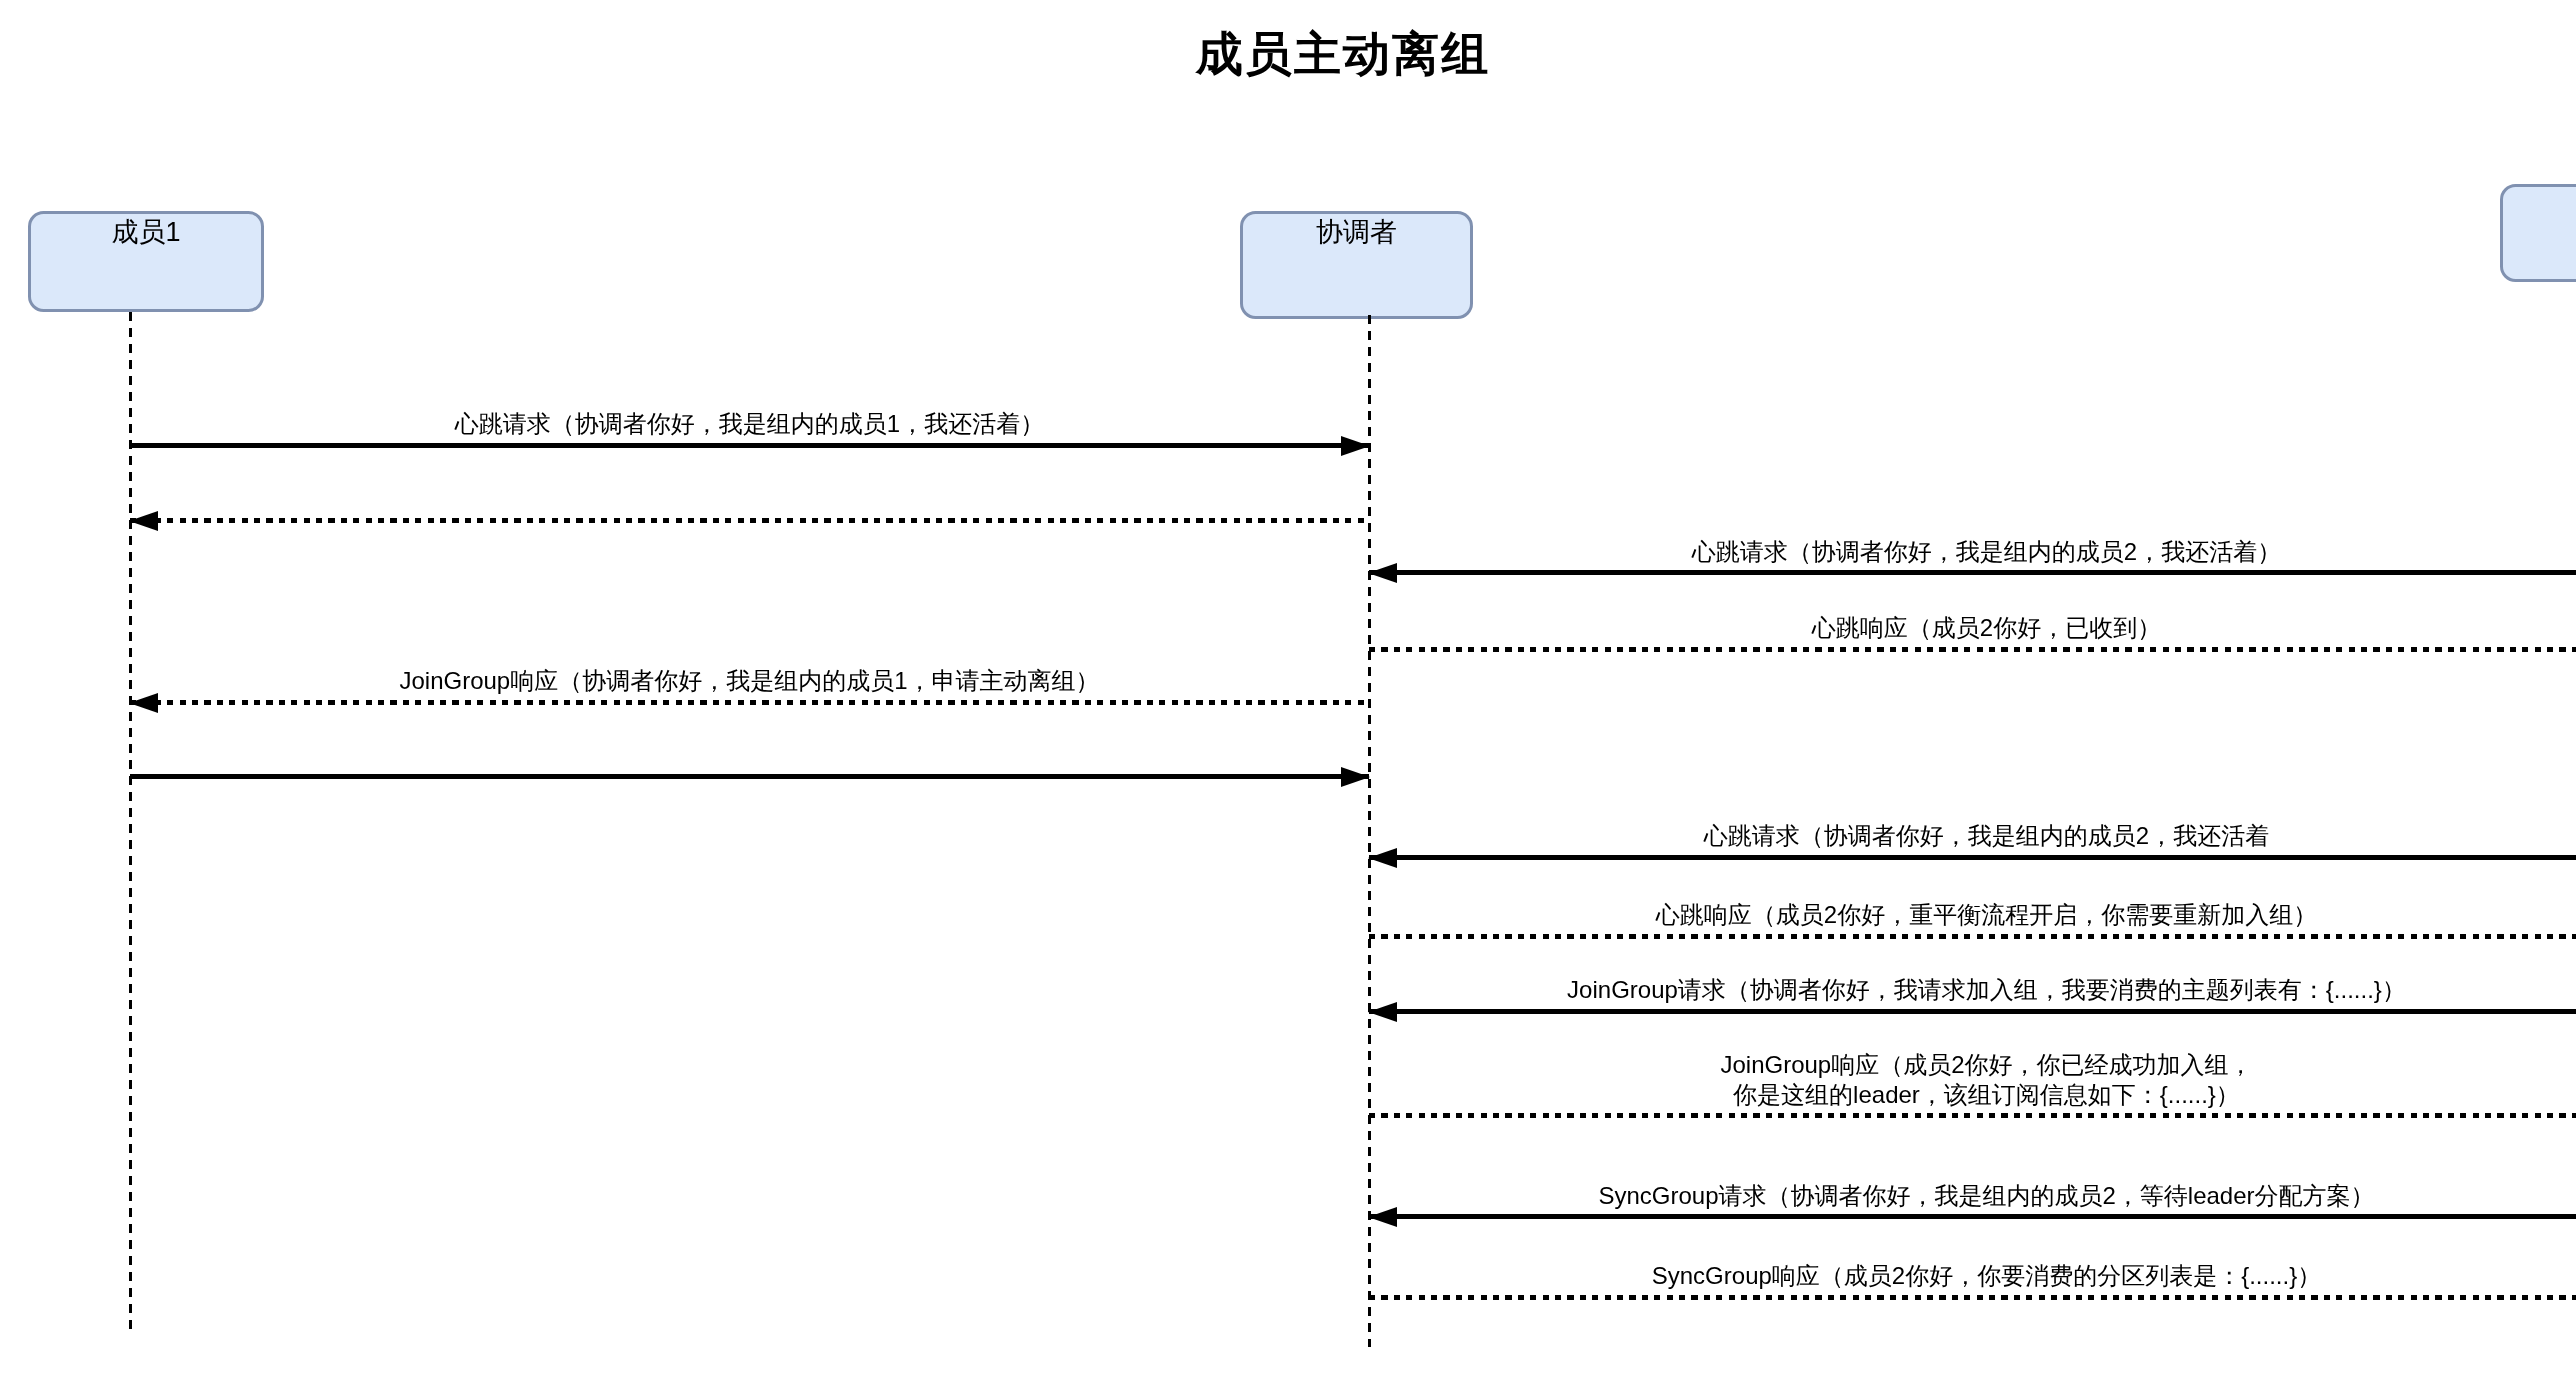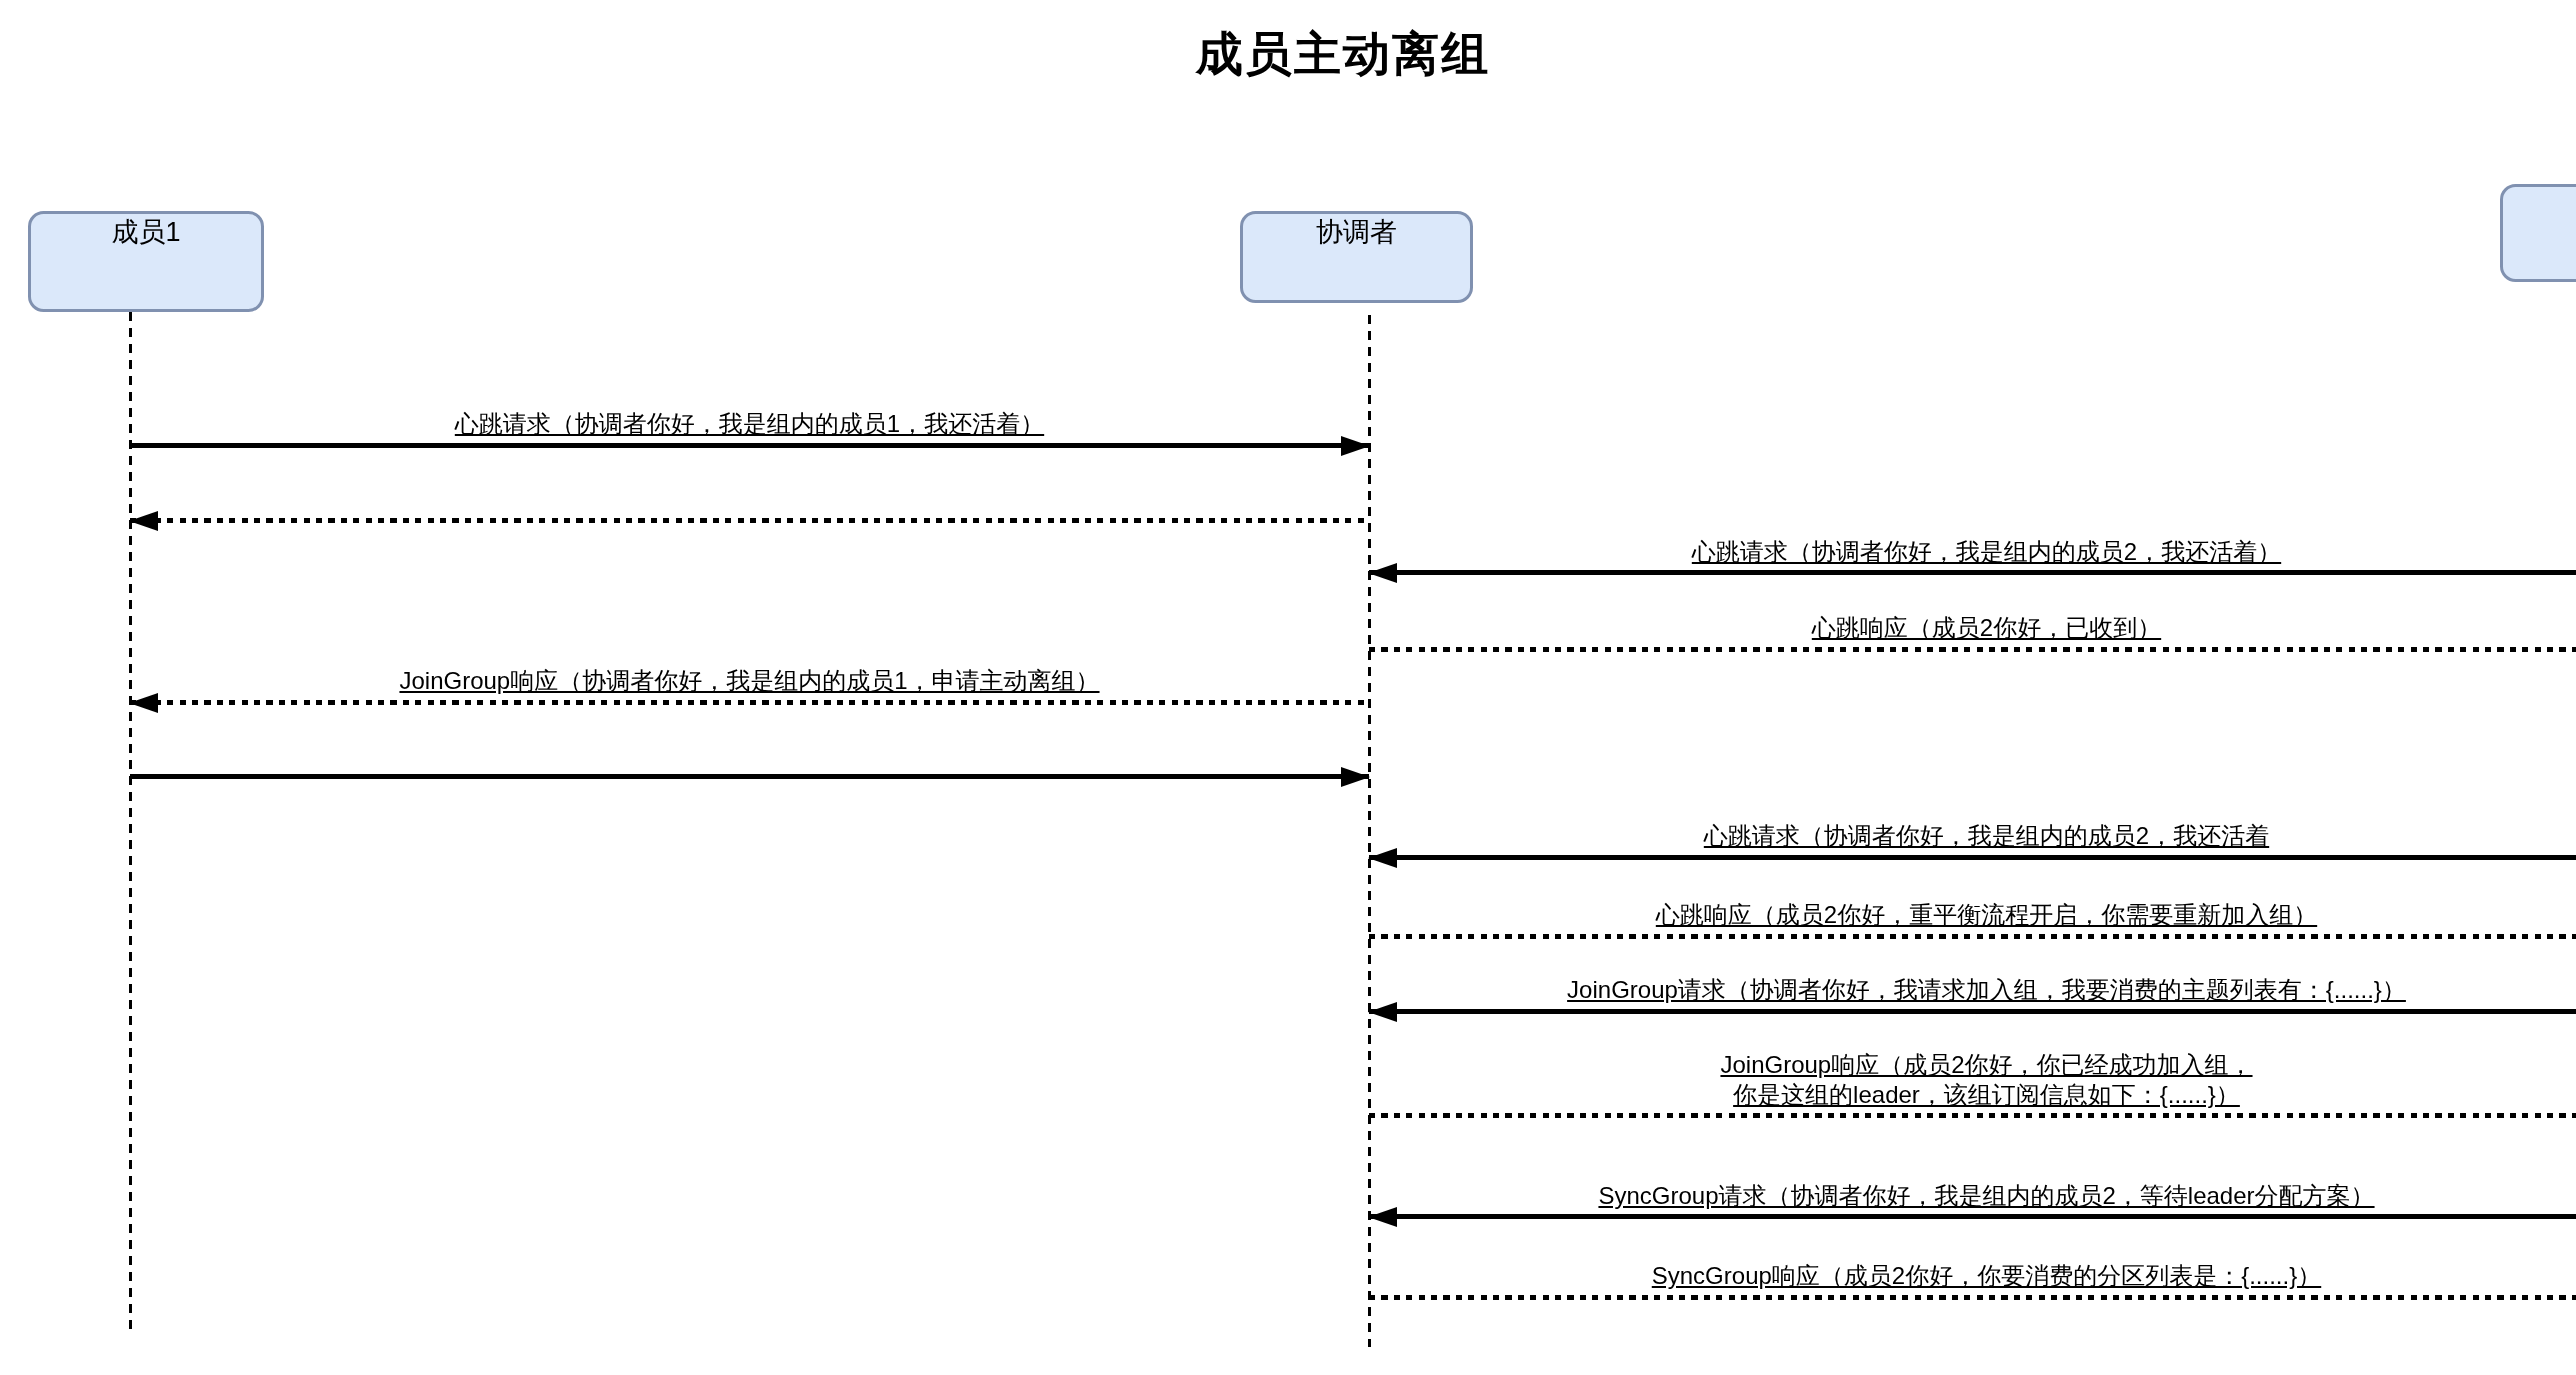--- a/index.html
+++ b/index.html
@@ -25,34 +25,33 @@
   .line{position:absolute;left:0;right:0;top:0;bottom:0;}
   .line.solid{background:#000;}
   .line.dashed{background:repeating-linear-gradient(90deg,#000 0 6.2px,transparent 6.2px 12.4px);}
   .head{position:absolute;width:0;height:0;top:50%;transform:translateY(-50%);
     border-top:10.3px solid transparent;border-bottom:10.3px solid transparent;}
   .head-r{right:-1px;border-left:29px solid #000;}
   .head-l{left:-1px;border-right:29px solid #000;}
   .mlabel{
     position:absolute;text-align:center;font-size:24px;line-height:30px;
     white-space:pre-line;
-    text-decoration:underline;
   }
 </style>
 </head>
 <body>
 
 <div id="canvas">
 
   <div class="title" style="left:1343px;top:23px">成员主动离组</div>
 
   <div class="actor" style="left:28px;top:211px;width:236px;height:101px">
     <span>成员1</span>
   </div>
-  <div class="actor" style="left:1240px;top:211px;width:233px;height:92px">
+  <div class="actor" style="left:1240px;top:211px;width:233px;height:108px">
     <span>协调者</span>
   </div>
   <div class="actor" style="left:2500px;top:184px;width:235px;height:98px">
     
   </div>
 
   <div class="lifeline" style="left:129px;top:312px;height:1022px"></div>
   <div class="lifeline" style="left:1368px;top:315px;height:1032px"></div>
 
   <div class="mlabel" style="left:130px;width:1239px;top:409px">心跳请求（协调者你好，我是组内的成员1，我还活着）</div>

